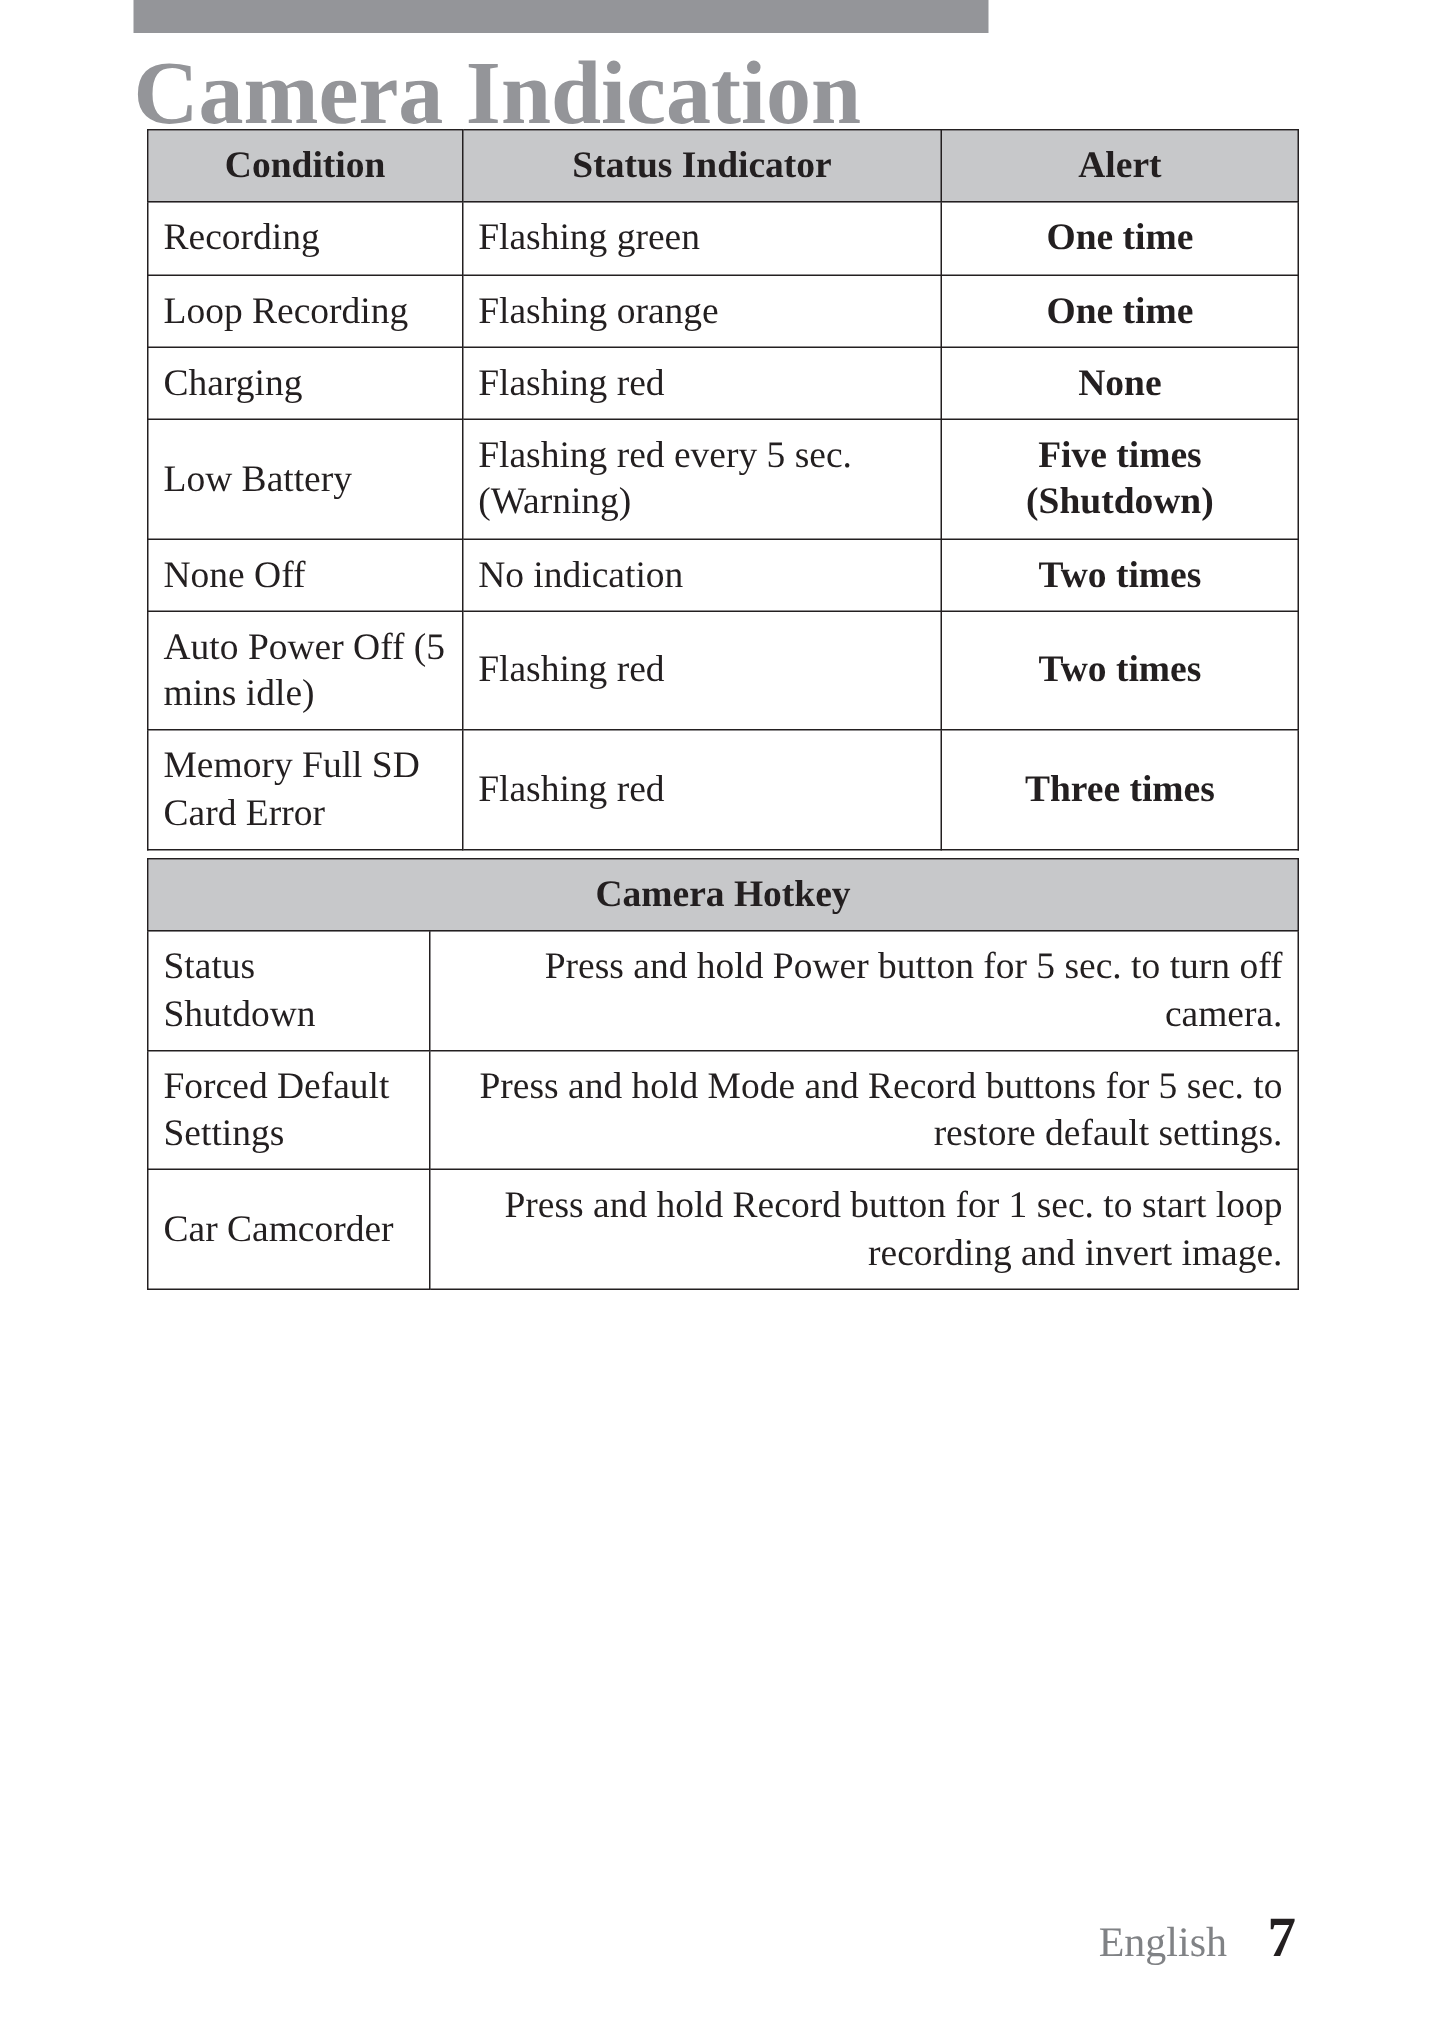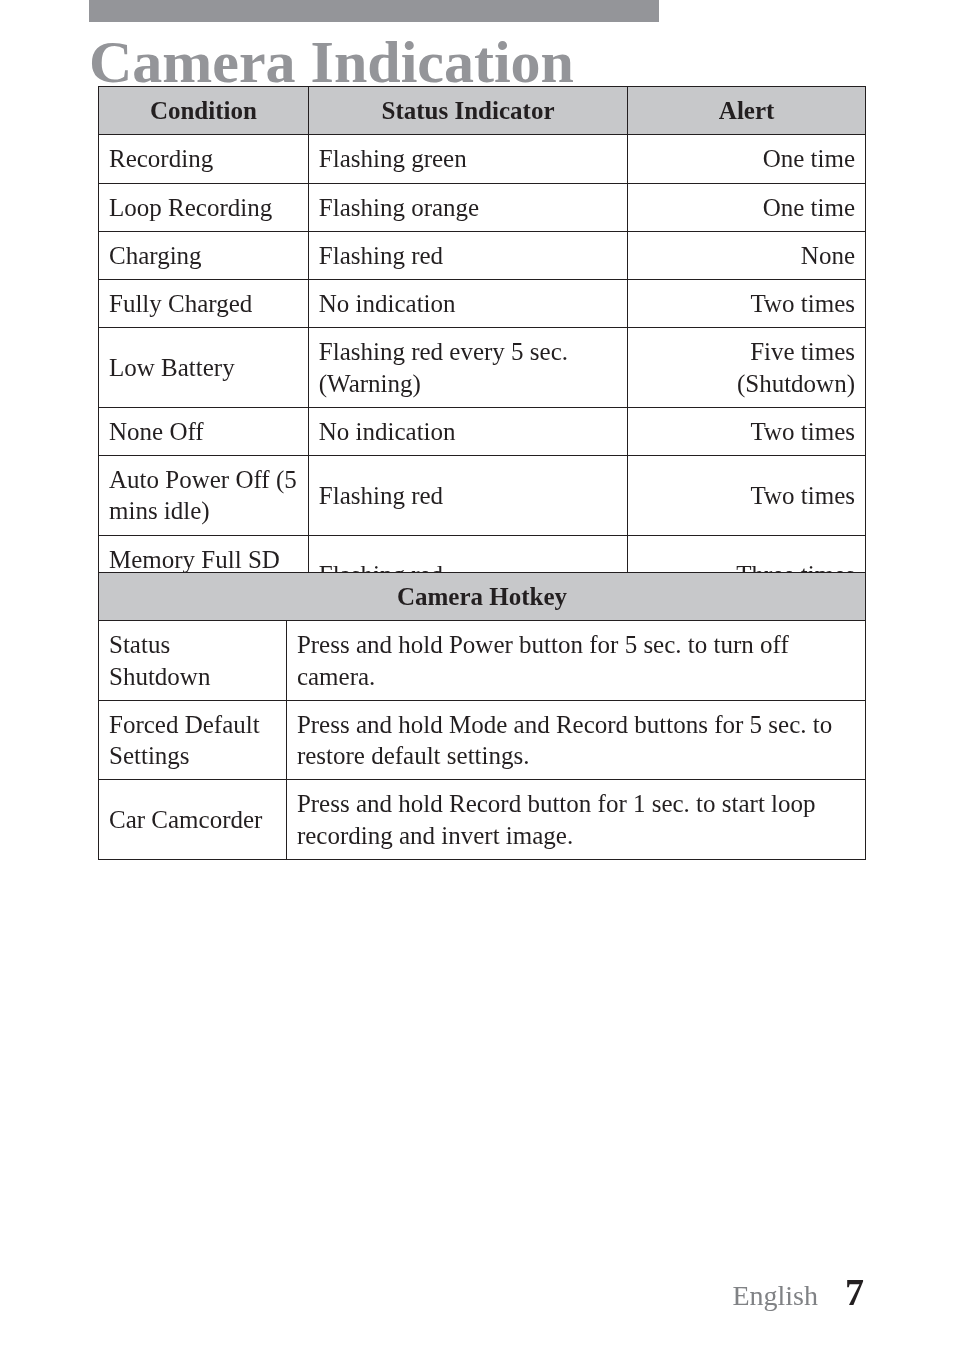--- a/index.html
+++ b/index.html
@@ -56,22 +56,22 @@
     }
     th {
       background: #c7c8ca;
       font-weight: bold;
       text-align: center;
     }
     .t1-col1 { width: 210px; }
     .t1-col2 { width: 320px; }
     .t1-col3 { width: 238px; text-align: center; }
     .t2-col1 { width: 188px; }
-    .t2-col2 { width: 580px; }
-    .t1 td:nth-child(3) { text-align: right; }
+    .t2-col2 { width: 580px; text-align: right; }
+    .t1 td:nth-child(3) { text-align: center; font-weight: bold; }
     .t2-header { text-align: center; }
     .footer {
       position: absolute;
       bottom: 36px;
       right: 90px;
       font-size: 28px;
       color: #808285;
     }
     .page-num {
       font-size: 38px;
@@ -105,25 +105,20 @@
       </tr>
       <tr>
         <td>Loop Recording</td>
         <td>Flashing orange</td>
         <td>One time</td>
       </tr>
       <tr>
         <td>Charging</td>
         <td>Flashing red</td>
         <td>None</td>
-      </tr>
-      <tr>
-        <td>Fully Charged</td>
-        <td>No indication</td>
-        <td>Two times</td>
       </tr>
       <tr>
         <td>Low Battery</td>
         <td>Flashing red every 5 sec. (Warning)</td>
         <td>Five times (Shutdown)</td>
       </tr>
       <tr>
         <td>None Off</td>
         <td>No indication</td>
         <td>Two times</td>

